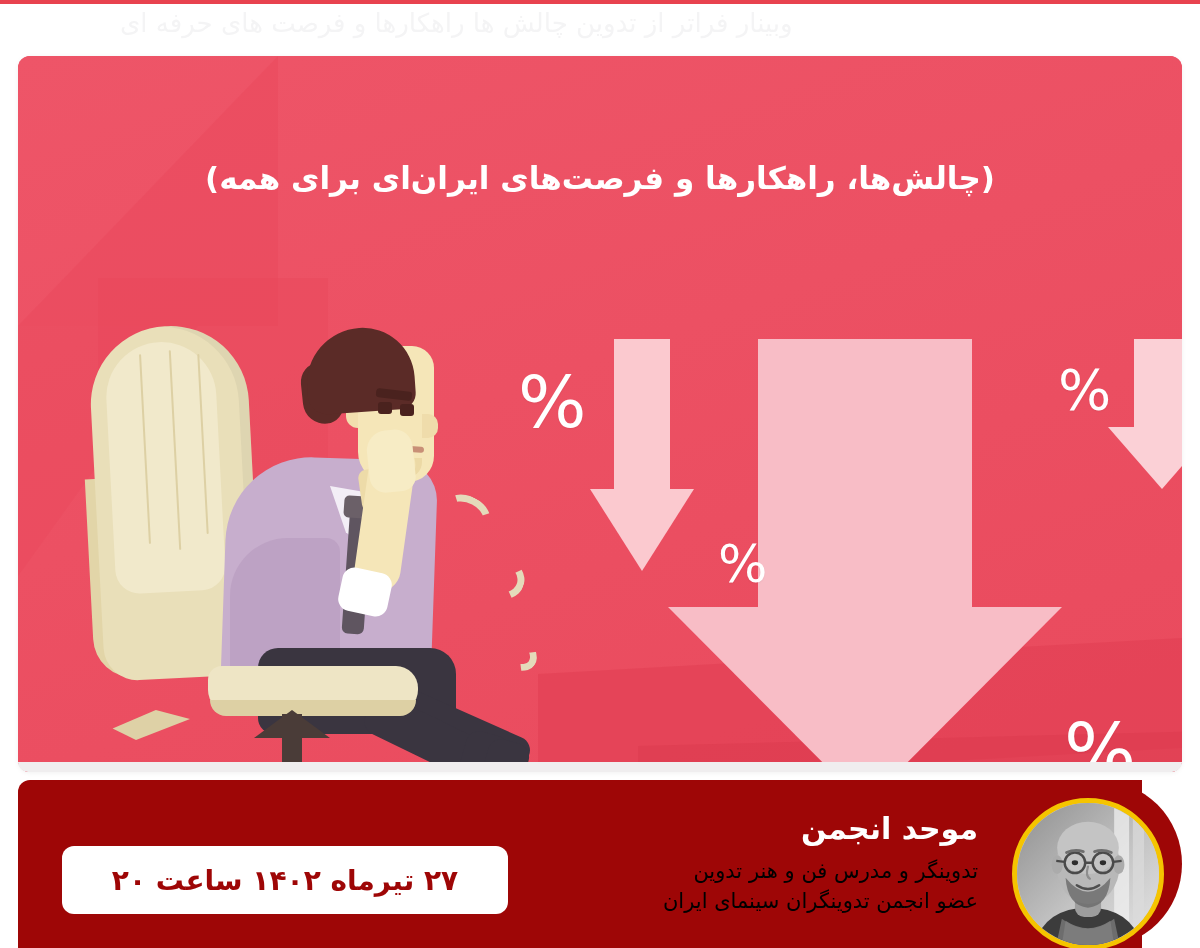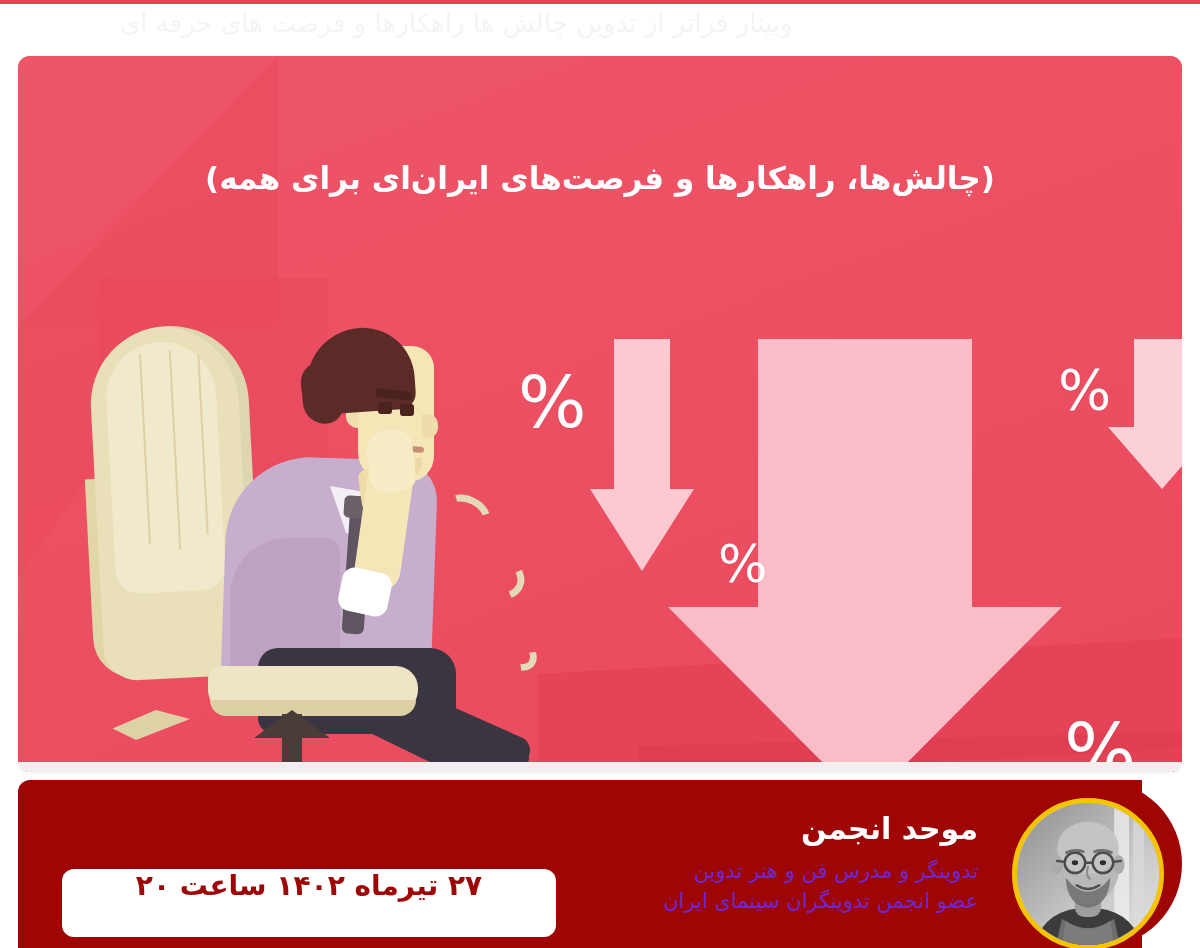--- a/index.html
+++ b/index.html
@@ -283,40 +283,40 @@
   }
   .footer-bulge{
     position:absolute; left:982px; top:780px;
     width:200px; height:168px;
     background:#9e0606;
     border-radius:0 96px 96px 0;
   }
 
   
   .date-badge{
-    position:absolute; left:62px; top:869px;
-    width:494px; height:68px;
+    position:absolute; left:62px; top:846px;
+    width:446px; height:68px;
     background:#ffffff; border-radius:12px;
-    display:flex; align-items:flex-start; justify-content:center;
+    display:flex; align-items:center; justify-content:center;
     direction:rtl;
   }
   .date-badge span{
     font-size:28px; font-weight:bold; color:#9e0606; letter-spacing:-.5px;
   }
 
   
   .speaker{
     position:absolute; right:222px; top:810px;
     width:420px; text-align:right; direction:rtl;
   }
   .speaker-name{
     font-size:30px; font-weight:bold; color:#ffffff; line-height:1.25;
   }
   .speaker-role{
-    margin-top:8px; font-size:21px; color:#6d28d9; line-height:1.45;
+    margin-top:8px; font-size:21px; color:#000000; line-height:1.45;
     letter-spacing:-.3px;
   }
 
   
   .avatar{
     position:absolute; left:1012px; top:798px;
     width:152px; height:152px; border-radius:50%;
     border:5px solid #f5c400;
     overflow:hidden; background:#c9c9c9;
   }

